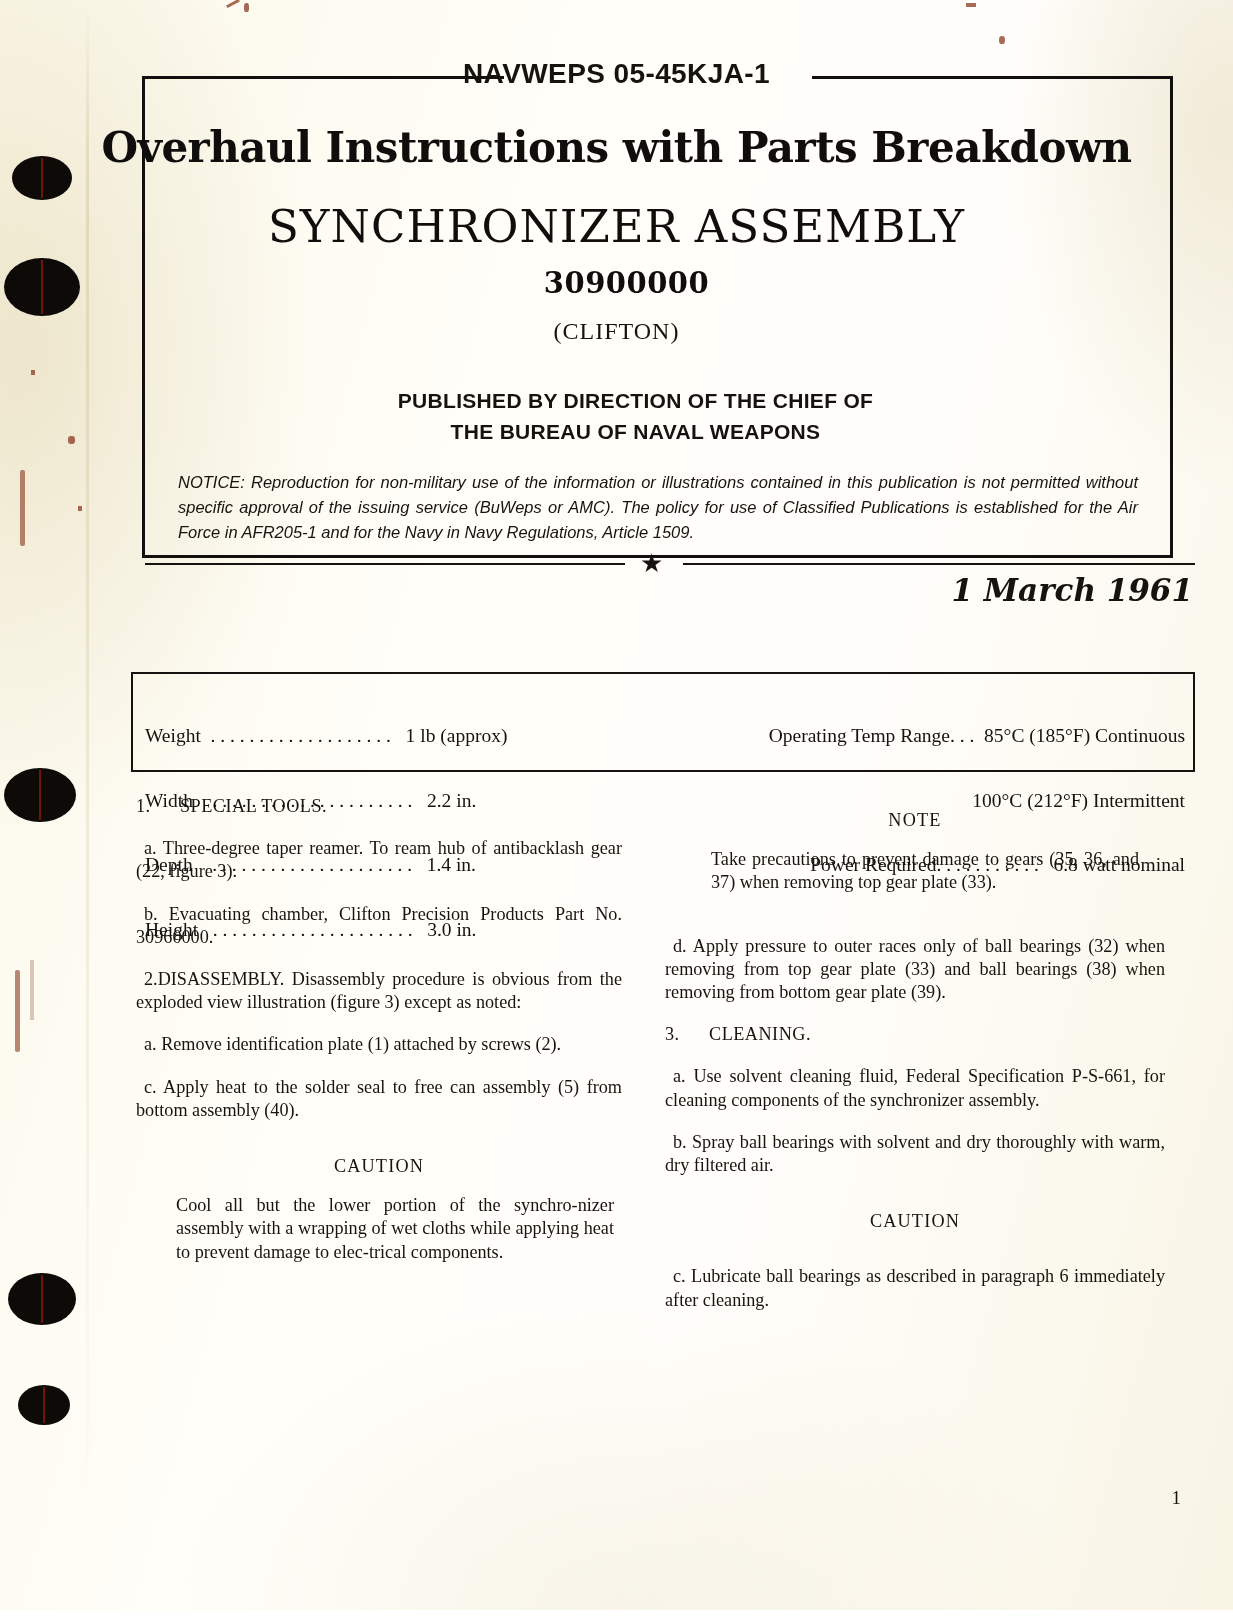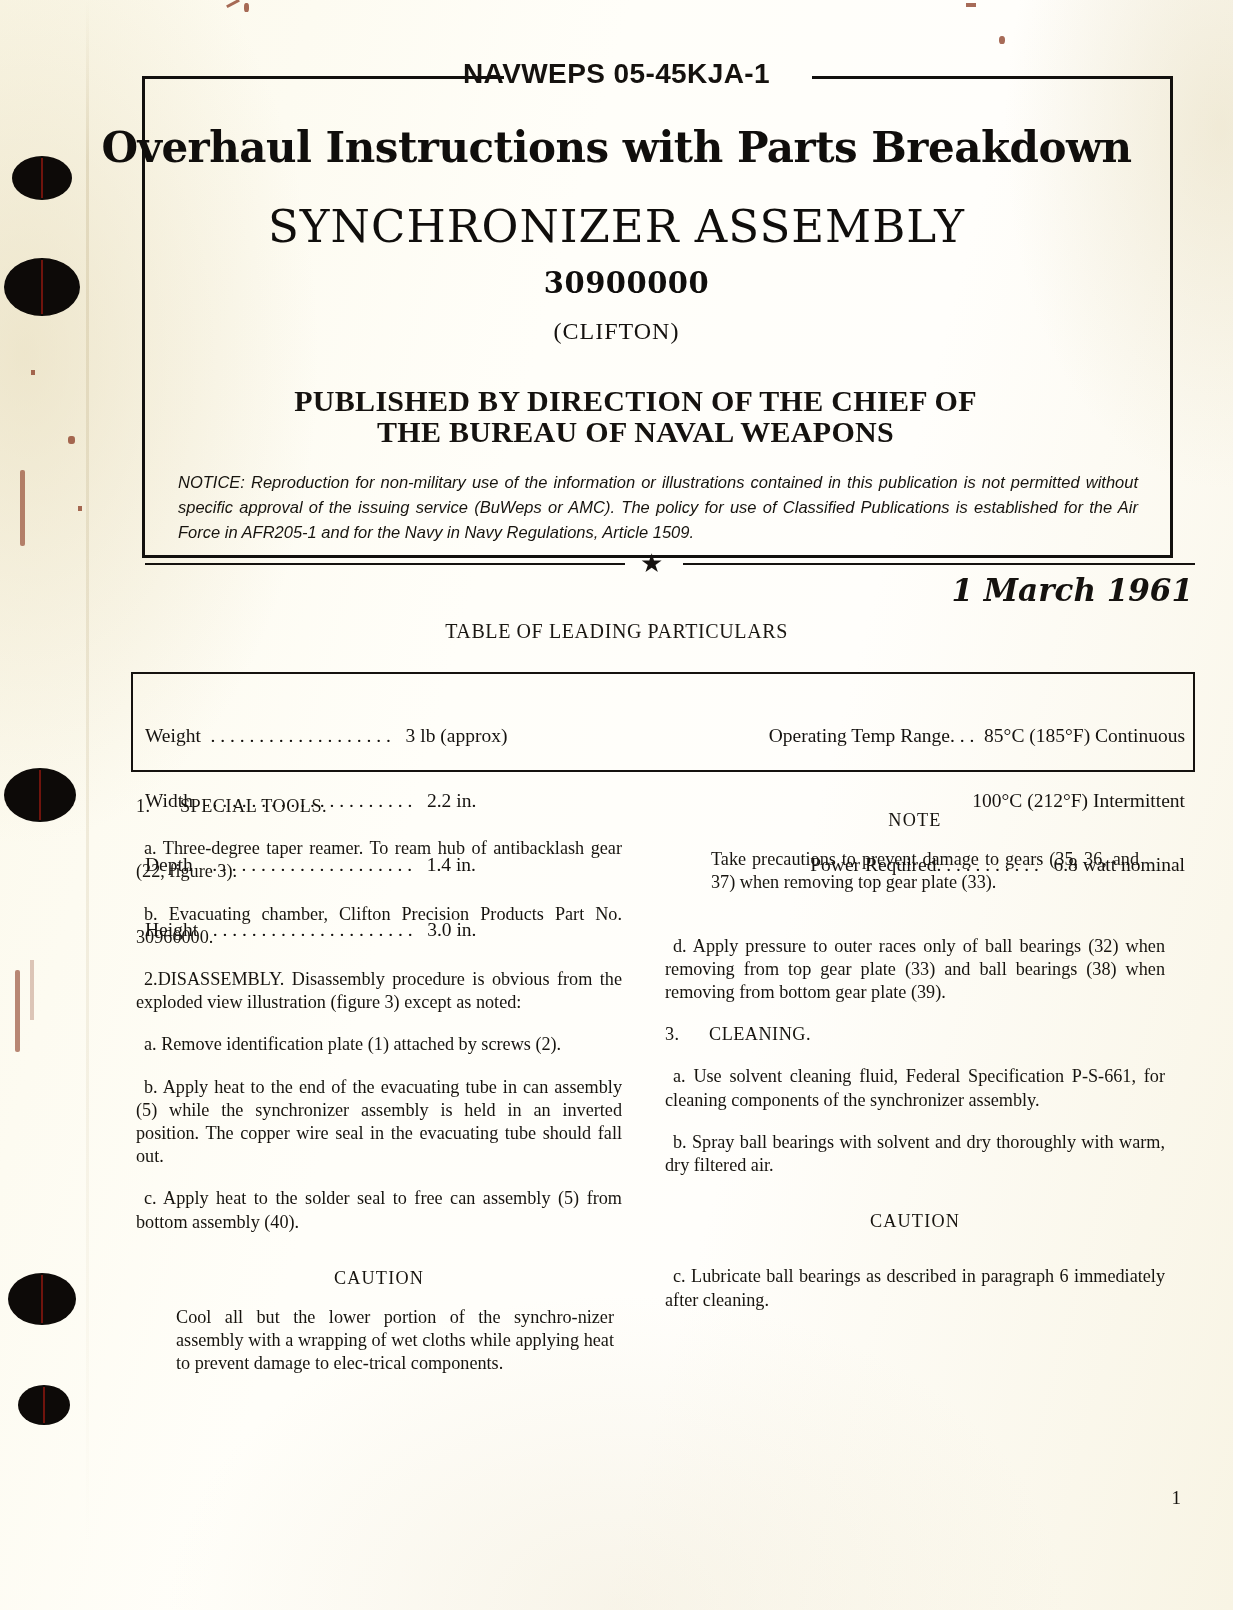--- a/index.html
+++ b/index.html
@@ -136,23 +136,23 @@
     font-family: "Liberation Serif", serif;
     font-size: 24px;
     letter-spacing: 1px;
     color: #15120f;
   }
   .t-pub {
     position: absolute;
     left: 0; right: 0;
     top: 385px;
     text-align: center;
-    font-family: Liberation Serif, serif;
-    font-weight: bold;
-    font-size: 30px;
+    font-family: Liberation Sans, sans-serif;
+    font-weight: bold;
+    font-size: 21px;
     line-height: 31px;
     letter-spacing: 0.3px;
     color: #15120f;
     margin-left: 38px;
   }
   .t-notice {
     position: absolute;
     left: 178px;
     width: 960px;
     top: 470px;
@@ -332,26 +332,25 @@
   <div class="t-notice">NOTICE:   Reproduction for non-military use of the information or illustrations contained in this publication is not permitted without specific approval of the issuing service (BuWeps or AMC).  The policy for use of Classified Publications is established for the Air Force in AFR205-1 and for the Navy in Navy Regulations, Article 1509.</div>
 
   <div class="divider">
     <div class="rule-l"></div>
     <div class="star">★</div>
     <div class="rule-r"></div>
   </div>
 
   <div class="doc-date">1 March 1961</div>
 
-  <div class="table-heading">TABLE OF LEADING PARTICULARS</div>
 
   <div class="lp-table">
     <div class="lp-inner">
       <div class="lp-col lp-left">
-        <span class="lp-row">Weight  . . . . . . . . . . . . . . . . . . .   3 lb (approx)</span>
+        <span class="lp-row">Weight  . . . . . . . . . . . . . . . . . . .   1 lb (approx)</span>
         <span class="lp-row">Width    . . . . . . . . . . . . . . . . . . . . .   2.2 in.</span>
         <span class="lp-row">Depth    . . . . . . . . . . . . . . . . . . . . .   1.4 in.</span>
         <span class="lp-row">Height   . . . . . . . . . . . . . . . . . . . . .   3.0 in.</span>
       </div>
       <div class="lp-col lp-right">
         <span class="lp-row">Operating Temp Range. . .  85°C (185°F) Continuous</span>
         <span class="lp-row">100°C (212°F) Intermittent</span>
         <span class="lp-row">Power Required. . . . . . . . . . .   6.8 watt nominal</span>
       </div>
     </div>
@@ -360,21 +359,20 @@
   <div class="col col-left">
     <p class="sec-head">
       <span class="num">1.</span><span>SPECIAL TOOLS.</span>
     </p>
     <p class="para">a. Three-degree  taper  reamer.  To ream  hub  of antibacklash gear (22, figure 3).</p>
     <p class="para">b. Evacuating chamber, Clifton Precision Products Part No. 30960000.</p>
     <p class="para">
       <span class="num">2.</span><span>DISASSEMBLY. Disassembly procedure is obvious from the exploded view illustration (figure 3) except as noted:</span>
     </p>
     <p class="para">a. Remove identification plate (1) attached by screws (2).</p>
-    <p class="para">b. Apply heat to the end of the evacuating tube in can assembly (5) while the synchronizer assembly is held in an inverted position.  The copper wire seal in the evacuating tube should fall out.</p>
     <p class="para">c. Apply heat to the solder seal to free can assembly (5) from bottom assembly (40).</p>
     <div class="spacer-sm"></div>
     <p class="block-label">CAUTION</p>
     <p class="block-body left-pad-sm">Cool all but the lower portion of the synchro-nizer assembly with a wrapping of wet cloths while applying heat to prevent damage to elec-trical components.</p>
   </div>
 
   <div class="col col-right">
     <div class="spacer-sm"></div>
     <p class="block-label">NOTE</p>
     <p class="block-body">Take precautions to prevent damage to gears (35, 36, and 37) when removing top gear plate (33).</p>

